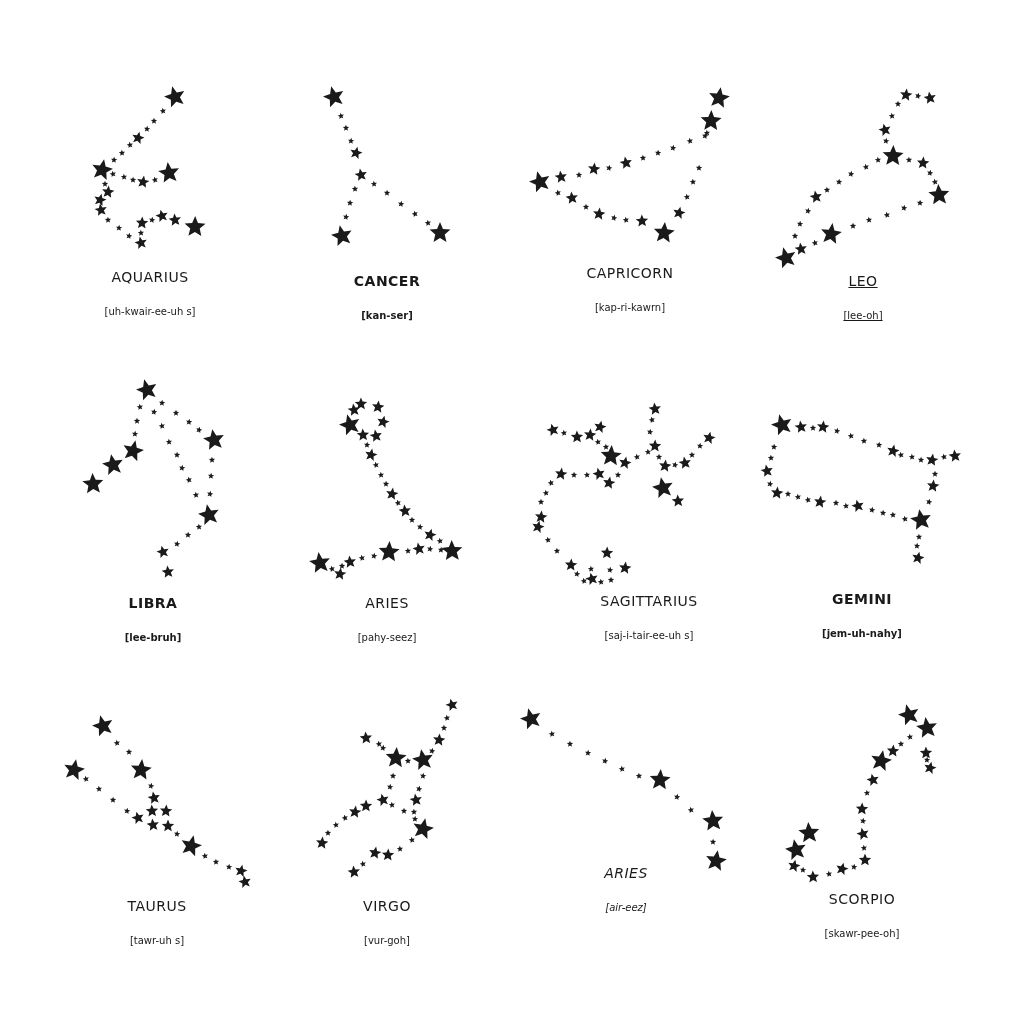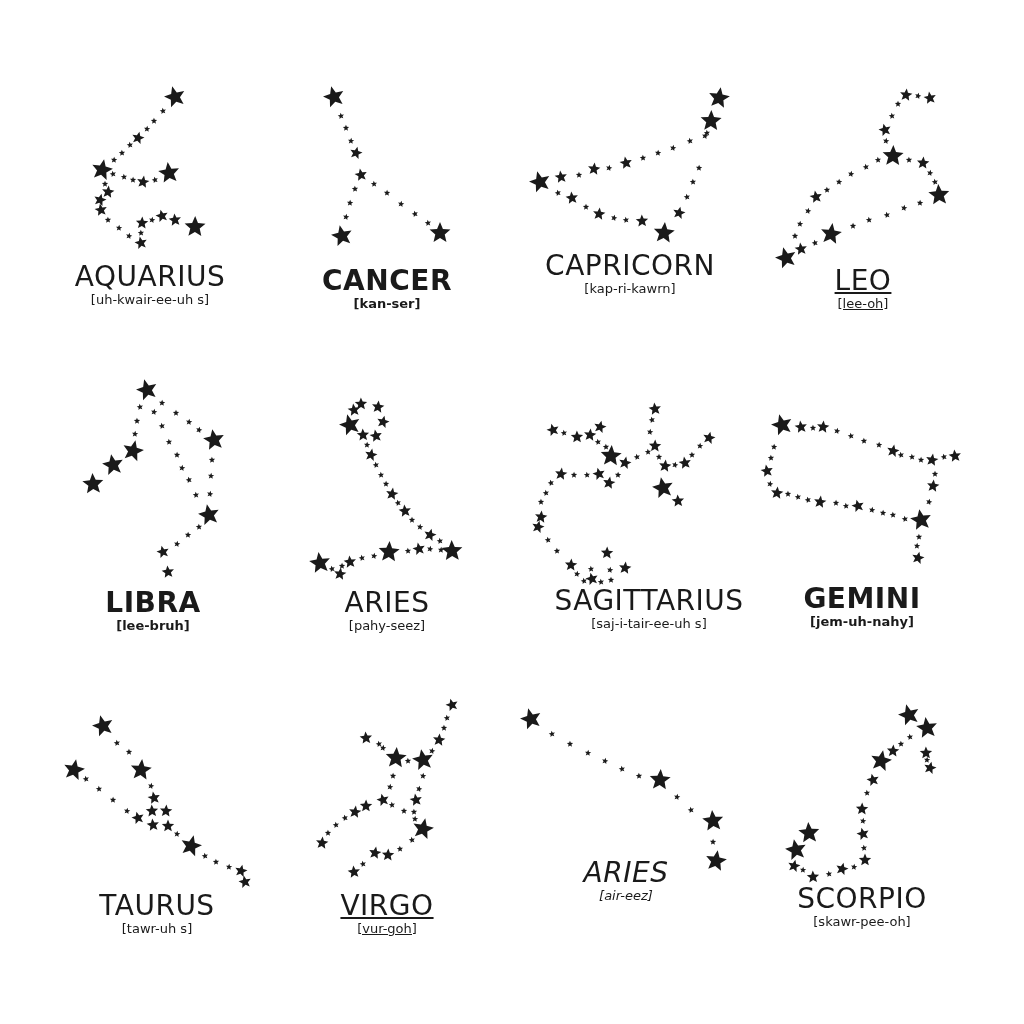--- a/index.html
+++ b/index.html
@@ -1,20 +1,20 @@
 <!DOCTYPE html>
 <html><head>
 <meta charset="utf-8">
 <style>
   html, body { margin: 0; padding: 0; background: #ffffff; }
   body { width: 1024px; height: 1024px; position: relative; overflow: hidden; font-family: "DejaVu Sans", sans-serif; }
   #sky { position: absolute; left: 0; top: 0; width: 1024px; height: 1024px; }
   .label { position: absolute; text-align: center; color: #1a1a1a; transform: translateX(-50%); white-space: nowrap; }
-  .label .name { font-family: "DejaVu Sans", sans-serif; font-size: 28px; letter-spacing: 0.5px; line-height: 26px; }
-  .label .pron { font-family: "DejaVu Sans", sans-serif; font-size: 13px; line-height: 16px; margin-top: 2px; }
+  .label .name { font-family: "DejaVu Sans", sans-serif; font-size: 14px; letter-spacing: 0.5px; line-height: 26px; }
+  .label .pron { font-family: "DejaVu Sans", sans-serif; font-size: 10px; line-height: 16px; margin-top: 14px; }
 </style>
 </head>
 <body>
 
 <svg id="sky" xmlns="http://www.w3.org/2000/svg" viewBox="0 0 1024 1024" width="1024" height="1024">
     <g>
       <path d="M172.15 86.37L176.77 92.38L184.23 91.01L179.94 97.26L183.55 103.92L176.28 101.78L171.06 107.27L170.85 99.70L164.02 96.42L171.15 93.88Z" fill="#1a1a1a"></path>
       <path d="M162.54 107.73L163.70 109.69L165.97 109.55L164.46 111.26L165.29 113.37L163.21 112.47L161.45 113.91L161.67 111.65L159.75 110.43L161.97 109.93Z" fill="#1a1a1a"></path>
       <path d="M153.94 117.70L154.85 119.78L157.12 119.93L155.42 121.43L155.99 123.64L154.03 122.48L152.11 123.70L152.60 121.48L150.84 120.04L153.11 119.81Z" fill="#1a1a1a"></path>
       <path d="M147.34 125.72L147.99 127.90L150.23 128.31L148.36 129.60L148.65 131.86L146.84 130.48L144.79 131.45L145.55 129.31L143.99 127.66L146.26 127.71Z" fill="#1a1a1a"></path>
@@ -381,21 +381,21 @@
   </svg>
 
 <div class="label" style="left:150px; top:264px;">
   <div class="name">AQUARIUS</div>
   <div class="pron">[uh-kwair-ee-uh s]</div>
 </div>
 <div class="label" style="left:387px; top:268px;font-weight:bold;">
   <div class="name">CANCER</div>
   <div class="pron">[kan-ser]</div>
 </div>
-<div class="label" style="left:630px; top:253px;">
+<div class="label" style="left:630px; top:260px;">
   <div class="name">CAPRICORN</div>
   <div class="pron">[kap-ri-kawrn]</div>
 </div>
 <div class="label" style="left:863px; top:268px;text-decoration:underline;">
   <div class="name">LEO</div>
   <div class="pron">[lee-oh]</div>
 </div>
 
 <div class="label" style="left:153px; top:590px;font-weight:bold;">
   <div class="name">LIBRA</div>
@@ -411,21 +411,21 @@
 </div>
 <div class="label" style="left:862px; top:586px;font-weight:bold;">
   <div class="name">GEMINI</div>
   <div class="pron">[jem-uh-nahy]</div>
 </div>
 
 <div class="label" style="left:157px; top:893px;">
   <div class="name">TAURUS</div>
   <div class="pron">[tawr-uh s]</div>
 </div>
-<div class="label" style="left:387px; top:893px;text-decoration:underline;">
+<div class="label" style="left:387px; top:893px;">
   <div class="name">VIRGO</div>
   <div class="pron">[vur-goh]</div>
 </div>
 <div class="label" style="left:626px; top:860px;font-style:italic;">
   <div class="name">ARIES</div>
   <div class="pron">[air-eez]</div>
 </div>
 <div class="label" style="left:862px; top:886px;">
   <div class="name">SCORPIO</div>
   <div class="pron">[skawr-pee-oh]</div>

